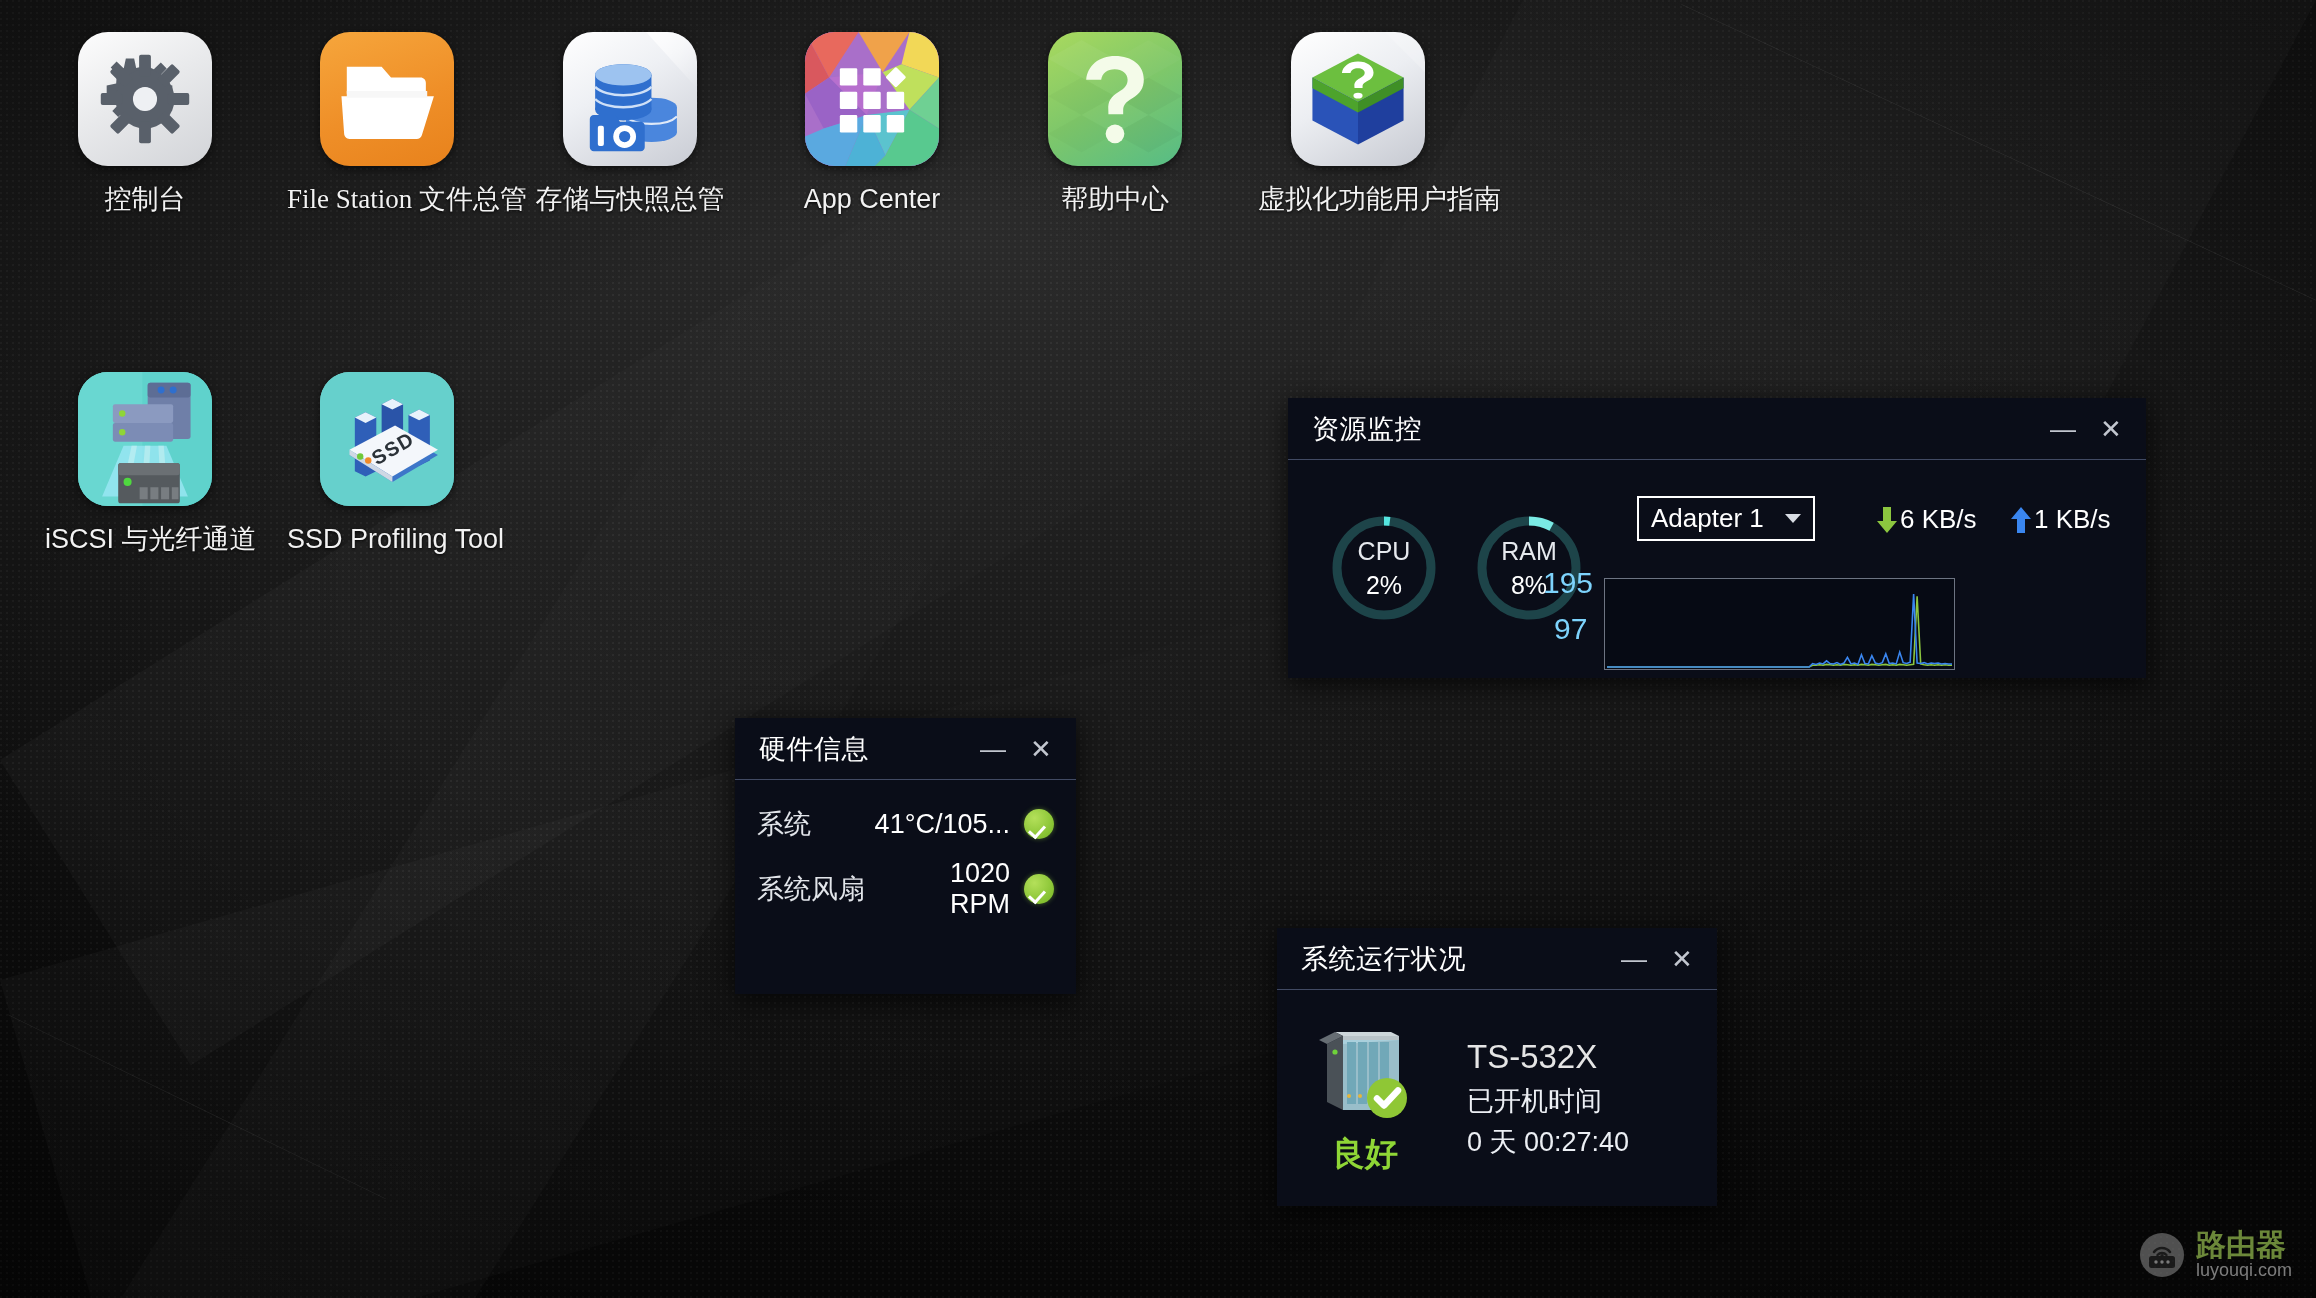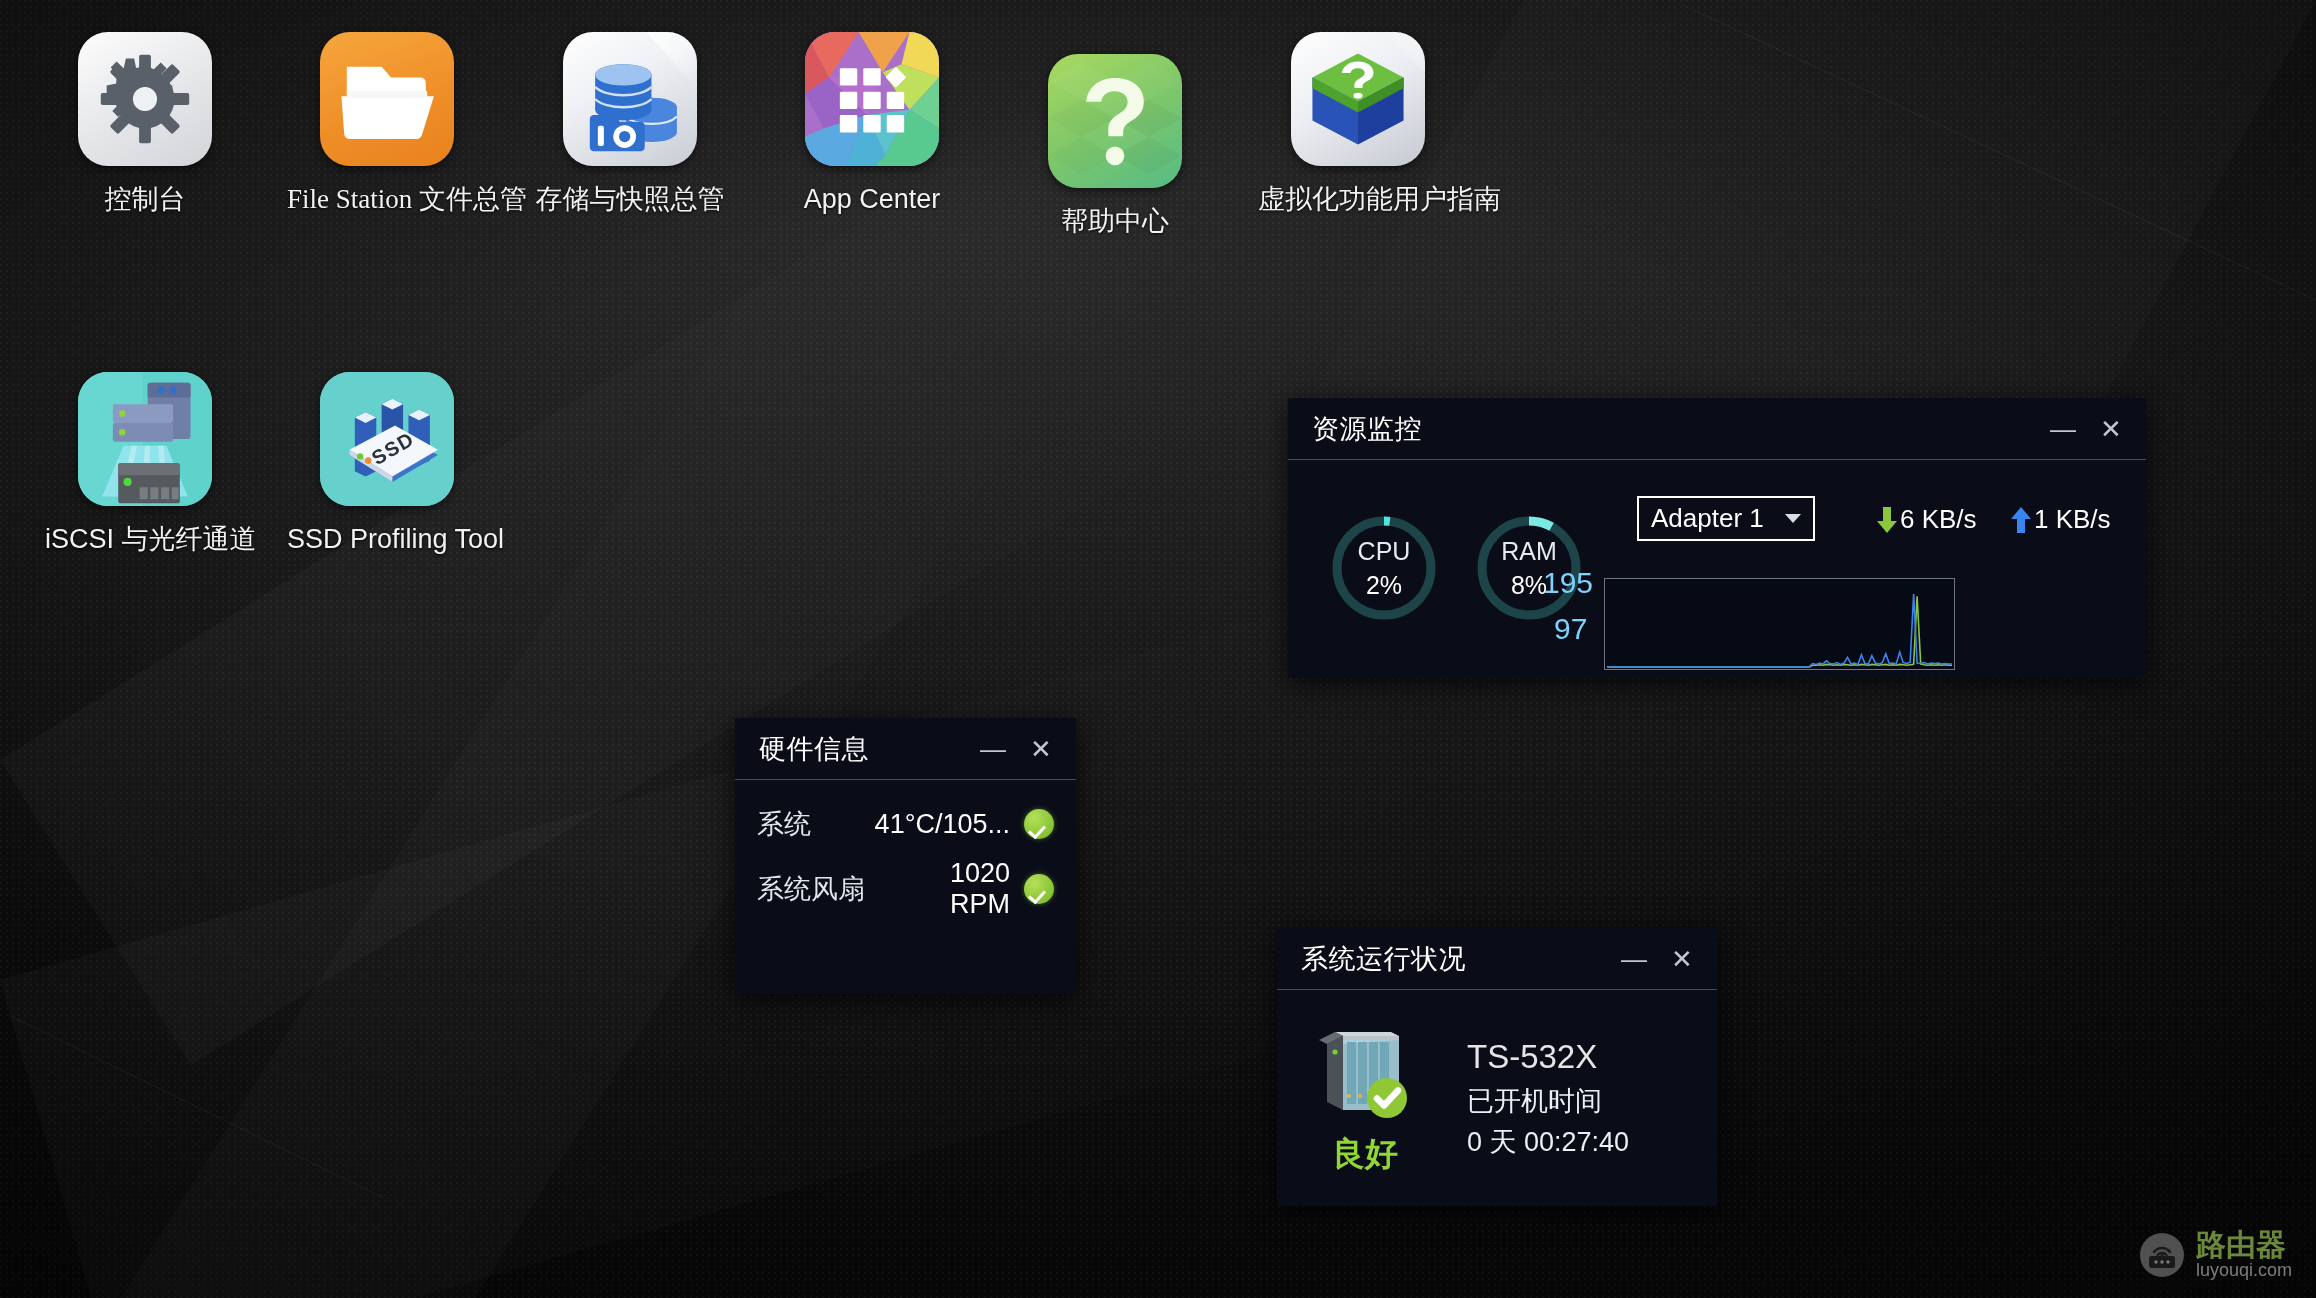--- a/index.html
+++ b/index.html
@@ -281,21 +281,21 @@
         <rect x="26" y="62" width="13" height="13" rx="1"></rect>
         <rect x="43.5" y="62" width="13" height="13" rx="1"></rect>
         <rect x="61" y="62" width="13" height="13" rx="1"></rect>
         <rect x="62.3" y="28.3" width="11" height="11" rx="1" transform="rotate(45 67.8 33.8)"></rect>
       </g>
     </svg>
   </div>
   <div class="icon-label">App Center</div>
 </div>
 
-<div class="icon-cell" style="left:1015px; top:32px;margin-top:22px;">
+<div class="icon-cell" style="left:1015px; top:32px;">
   <div class="icon-tile t-help">
     <svg class="tile-svg" viewBox="0 0 100 100">
       <g opacity=".35">
         <polygon points="0,20 25,6 50,20 25,34" fill="#ffffff" opacity=".14"></polygon>
         <polygon points="50,20 75,6 100,20 75,34" fill="#ffffff" opacity=".08"></polygon>
         <polygon points="25,34 50,20 75,34 50,48" fill="#ffffff" opacity=".12"></polygon>
         <polygon points="0,48 25,34 50,48 25,62" fill="#000000" opacity=".07"></polygon>
         <polygon points="50,48 75,34 100,48 75,62" fill="#000000" opacity=".09"></polygon>
         <polygon points="25,62 50,48 75,62 50,76" fill="#ffffff" opacity=".07"></polygon>
         <polygon points="0,76 25,62 50,76 25,90" fill="#000000" opacity=".06"></polygon>

